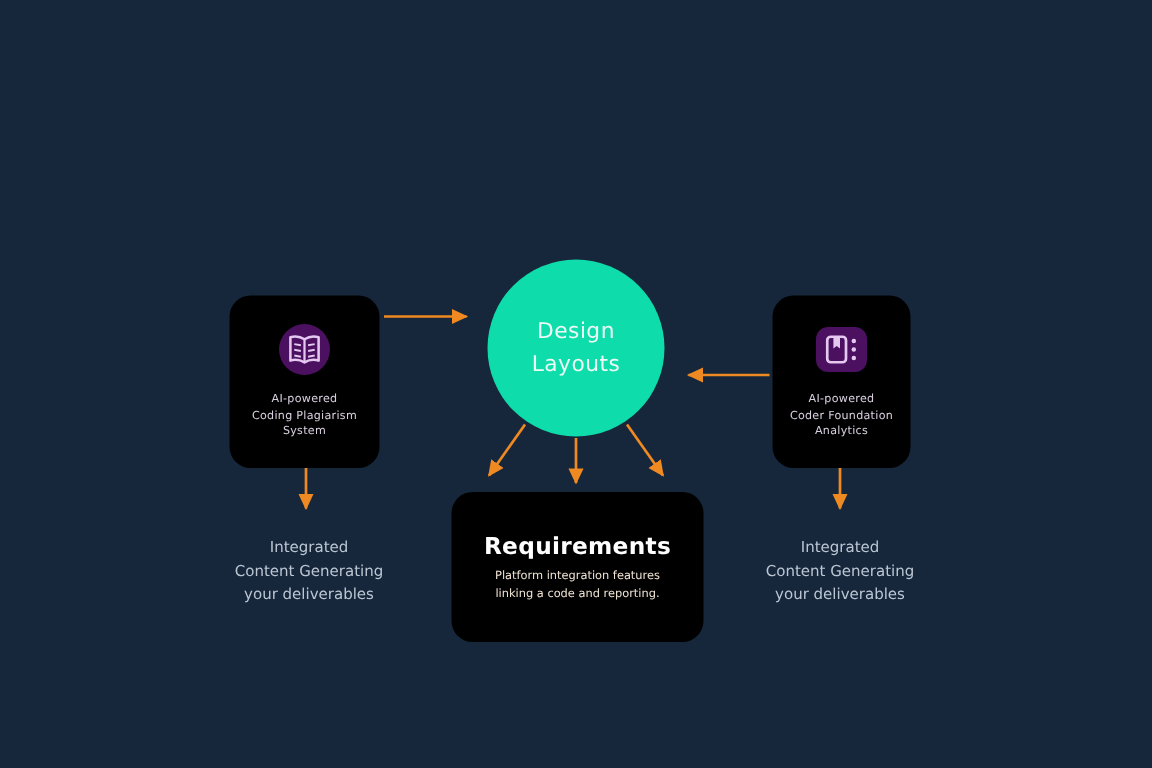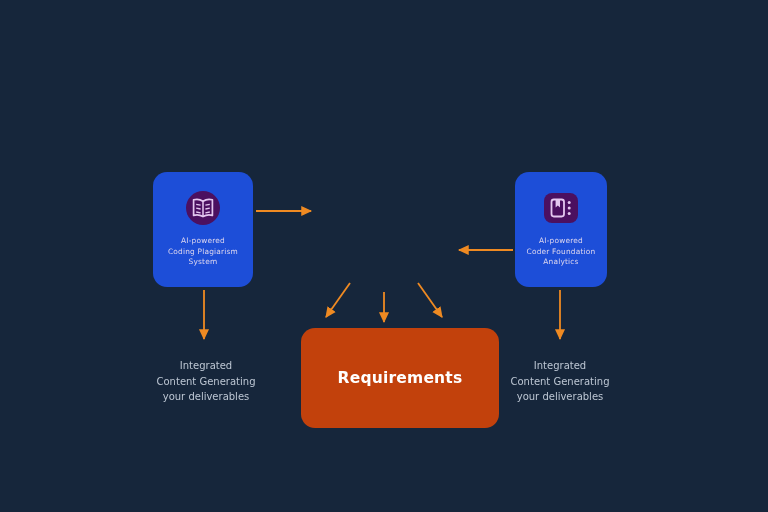--- a/index.html
+++ b/index.html
@@ -21,23 +21,24 @@
     position: absolute;
     box-sizing: border-box;
     display: flex;
     flex-direction: column;
     align-items: center;
   }
 
   
   .card {
     border-radius: 14px;
-    background: #1d4ed8;
+    background: #000000;
     justify-content: flex-start;
     padding-top: 17px;
+    margin-top: 25px;
   }
   .card.left  { left: 153px; top: 172px; width: 100px; height: 115px; }
   .card.right { left: 515px; top: 172px; width: 92px;  height: 115px; }
 
   .icon-badge {
     width: 38px;
     height: 38px;
     display: flex;
     align-items: center;
     justify-content: center;
@@ -76,24 +77,24 @@
     text-align: center;
     white-space: pre-line;
     letter-spacing: .3px;
     filter: blur(0.25px);
   }
 
   
   .req-box {
     left: 301px;
     top: 328px;
-    width: 198px;
+    width: 168px;
     height: 100px;
     border-radius: 14px;
-    background: #c2410c;
+    background: #000000;
     justify-content: center;
     padding: 0 12px;
   }
   .req-title {
     color: #ffffff;
     font-size: 15.5px;
     font-weight: bold;
     letter-spacing: .2px;
     text-align: center;
     filter: blur(0.2px);
@@ -166,39 +167,45 @@
         <line x1="20.4" y1="15.2" x2="24.8" y2="14.4" stroke="#e4c8f0" stroke-width="1.3"></line>
         <line x1="20.4" y1="19.0" x2="24.8" y2="18.2" stroke="#e4c8f0" stroke-width="1.3"></line>
         <line x1="20.4" y1="22.8" x2="24.8" y2="22.0" stroke="#e4c8f0" stroke-width="1.3"></line>
       </svg>
     </span>
     <div class="card-label">AI-powered
 Coding Plagiarism
 System</div>
   </div>
 
+  <div class="node circle-node">
+    <div class="circle-title">Design
+Layouts</div>
+  </div>
 
   <div class="node card right">
     <span class="icon-badge">
       <svg width="36" height="36" viewBox="0 0 36 36">
         <rect x="1" y="3" width="34" height="30" rx="8" fill="#4b1060"></rect>
         <rect x="8.5" y="9.5" width="12.5" height="17" rx="2.4" fill="none" stroke="#e4c8f0" stroke-width="1.8"></rect>
         <path d="M12.6 9.5 L12.6 17.4 L14.8 15.6 L17.0 17.4 L17.0 9.5 Z" fill="#e4c8f0"></path>
         <circle cx="26.2" cy="12.4" r="1.5" fill="#e4c8f0"></circle>
         <circle cx="26.2" cy="18.0" r="1.5" fill="#e4c8f0"></circle>
         <circle cx="26.2" cy="23.6" r="1.5" fill="#e4c8f0"></circle>
       </svg>
     </span>
     <div class="card-label">AI-powered
 Coder Foundation
 Analytics</div>
   </div>
 
   <div class="node req-box">
     <div class="req-title">Requirements</div>
+    <div class="req-sub">Platform integration features
+linking a code and reporting.</div>
   </div>
 
   <div class="caption left">Integrated
 Content Generating
 your deliverables</div>
   <div class="caption right">Integrated
 Content Generating
 your deliverables</div>
 
 </div>

